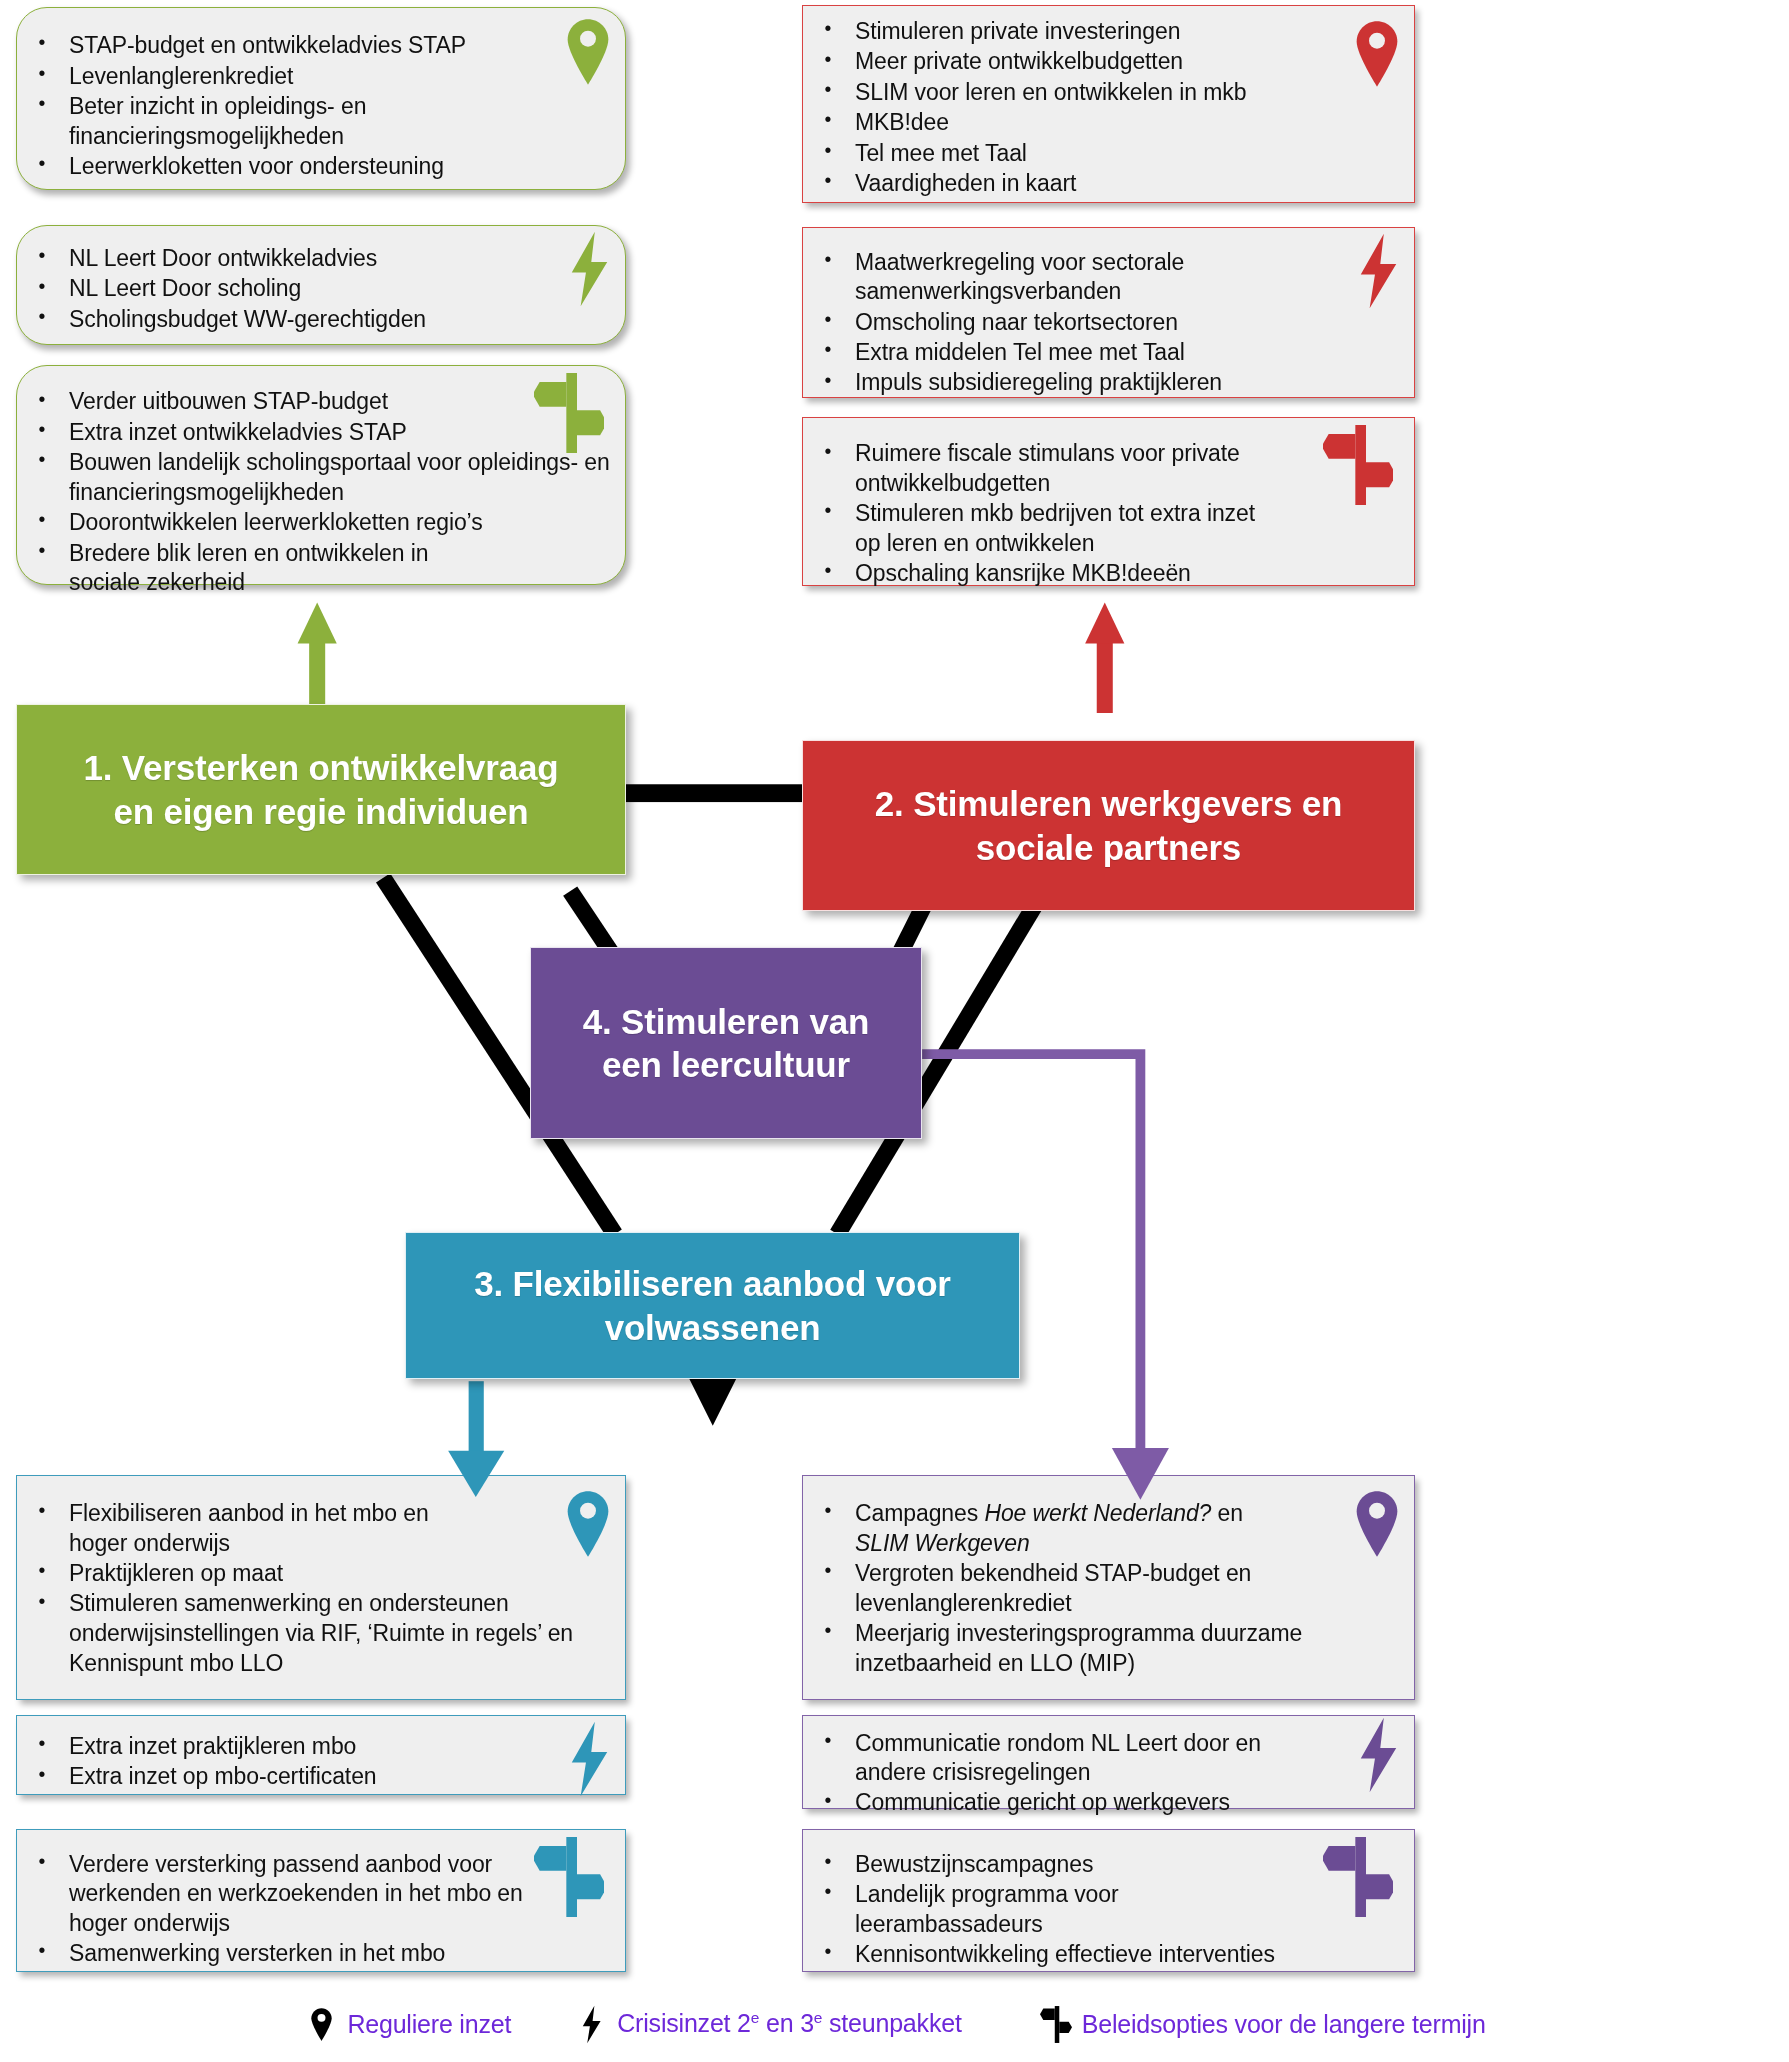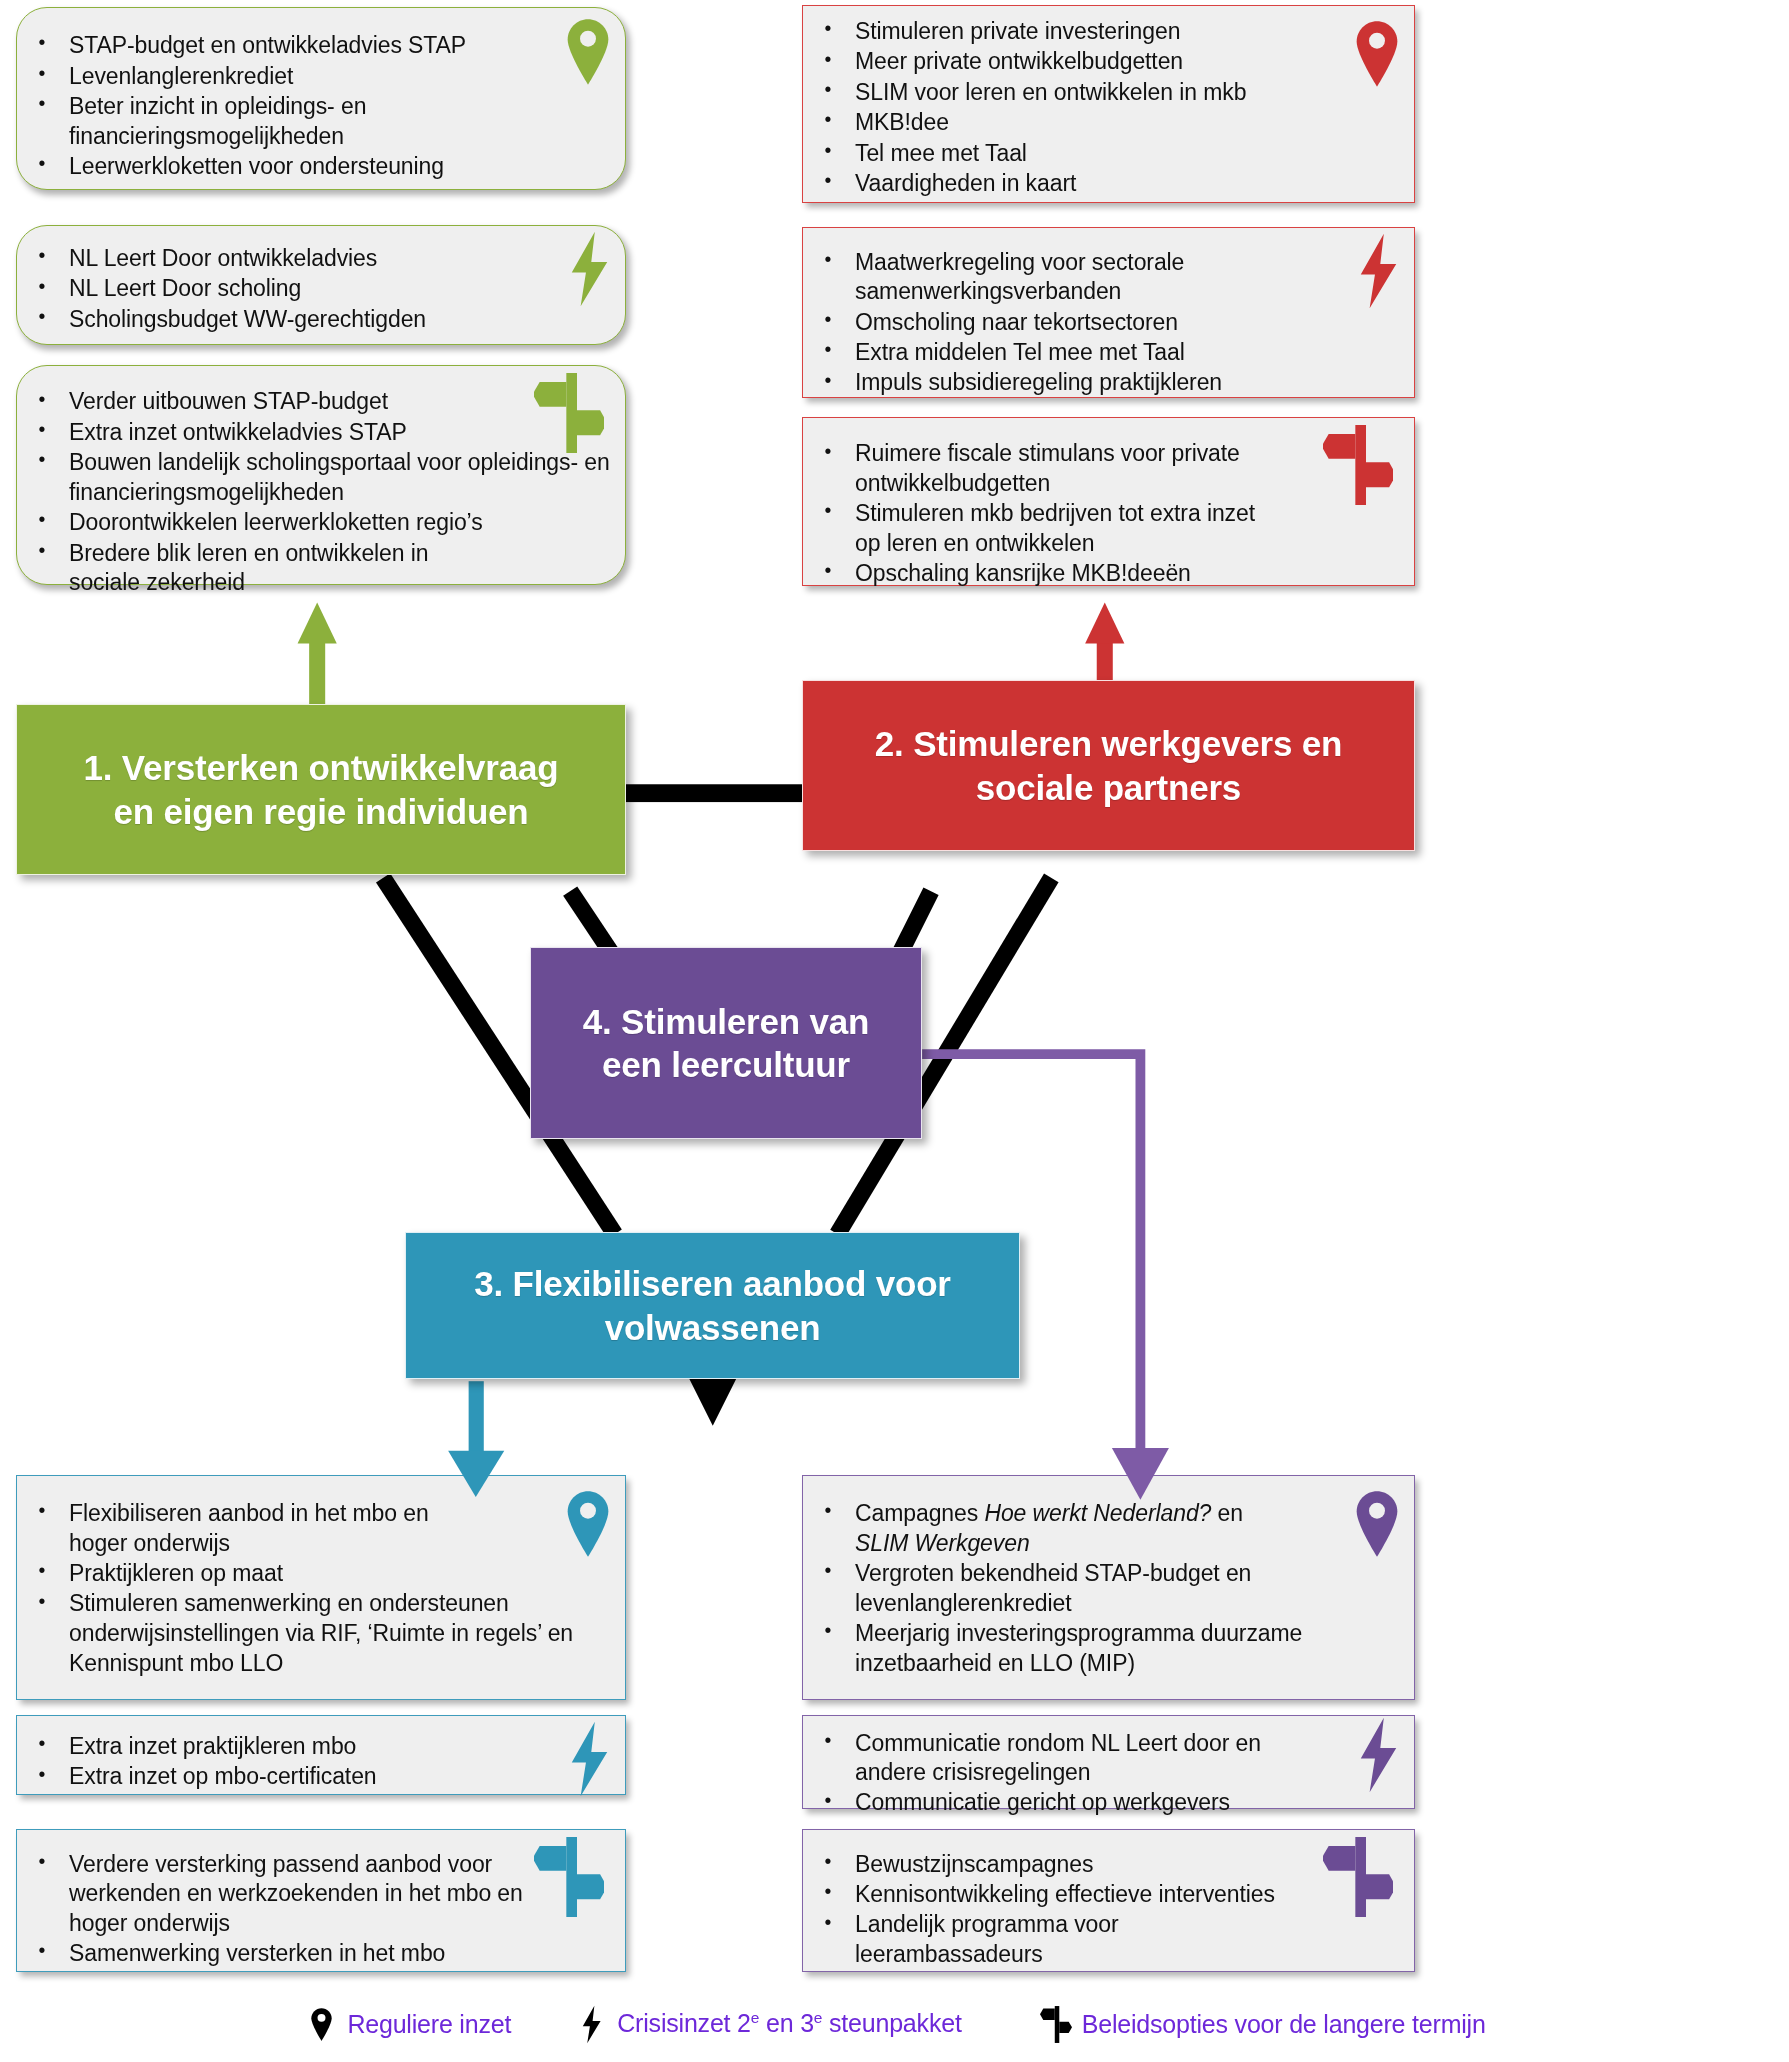--- a/index.html
+++ b/index.html
@@ -250,21 +250,21 @@
     </ul>
   </div>
 
   <div class="mainbox" style="left:16px; top:704px; width:610px; height:171px; background:#8CB03C;">
     <div>
       <span>1. Versterken ontwikkelvraag</span>
       <span>en eigen regie individuen</span>
     </div>
   </div>
 
-  <div class="mainbox" style="left:802px; top:680px; width:613px; height:171px; background:#CC3333;">
+  <div class="mainbox" style="left:802px; top:740px; width:613px; height:171px; background:#CC3333;">
     <div>
       <span>2. Stimuleren werkgevers en</span>
       <span>sociale partners</span>
     </div>
   </div>
 
   <div class="mainbox" style="left:530px; top:947px; width:392px; height:192px; background:#6B4C94;">
     <div>
       <span>4. Stimuleren van</span>
       <span>een leercultuur</span>
@@ -349,22 +349,22 @@
   <div class="card purple" style="left:802px; top:1829px; width:613px; height:143px; padding:19.6px 0 0 0;">
     <span class="cicon" style="top:7.1px; right:21.4px;">
       <svg width="70" height="80" viewBox="0 0 78 90">
         <rect x="36" y="0" width="12" height="90" fill="#6B4C94"></rect>
         <polygon points="36,10 6,10 -2,24 6,38 36,38" fill="#6B4C94"></polygon>
         <polygon points="48,42 74,42 82,56 74,70 48,70" fill="#6B4C94"></polygon>
       </svg>
     </span>
     <ul>
       <li>Bewustzijnscampagnes</li>
+      <li style="padding-right:214px;">Landelijk programma voor leerambassadeurs</li>
       <li>Kennisontwikkeling effectieve interventies</li>
-      <li style="padding-right:214px;">Landelijk programma voor leerambassadeurs</li>
     </ul>
   </div>
 
   <div class="legend">
     <div class="legend-item">
       <span class="lgico">
         <svg width="23" height="37" viewBox="0 0 52 78">
             <path d="M26 2C13.3 2 3 12.3 3 25c0 15 23 51 23 51s23-36 23-51C49 12.3 38.7 2 26 2z" fill="#000000"></path>
             <circle cx="26" cy="24" r="9" fill="#ffffff"></circle>
           </svg>

